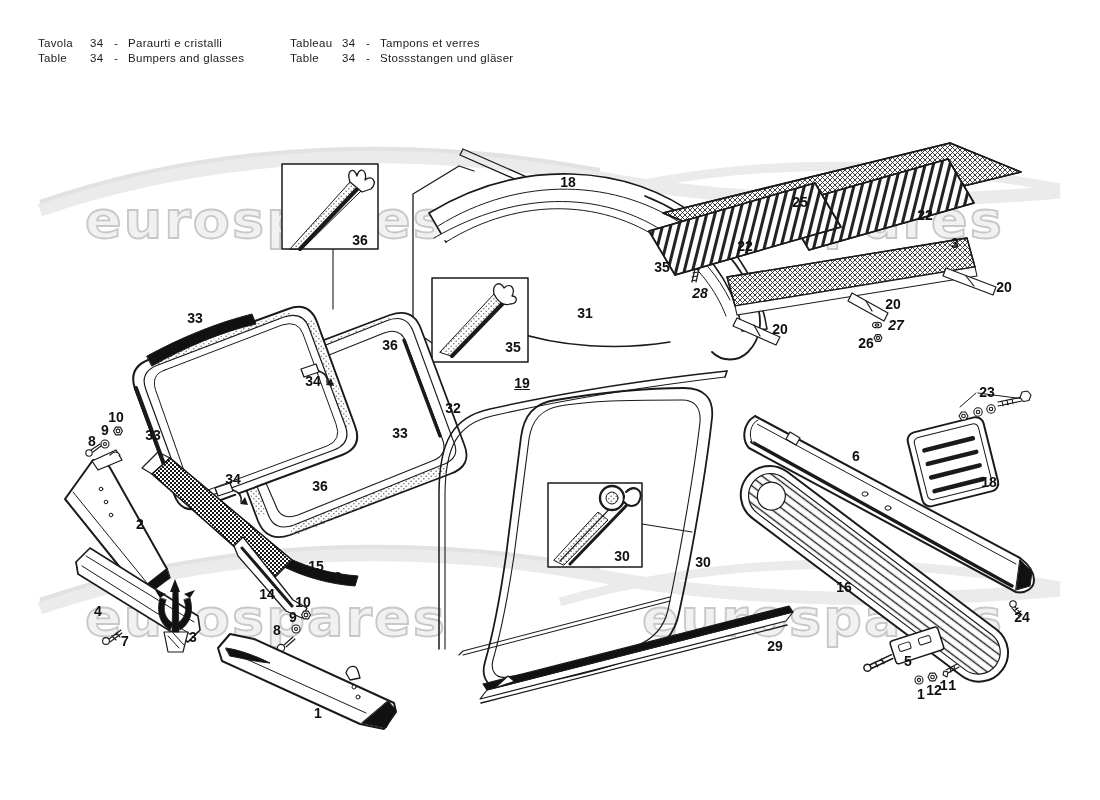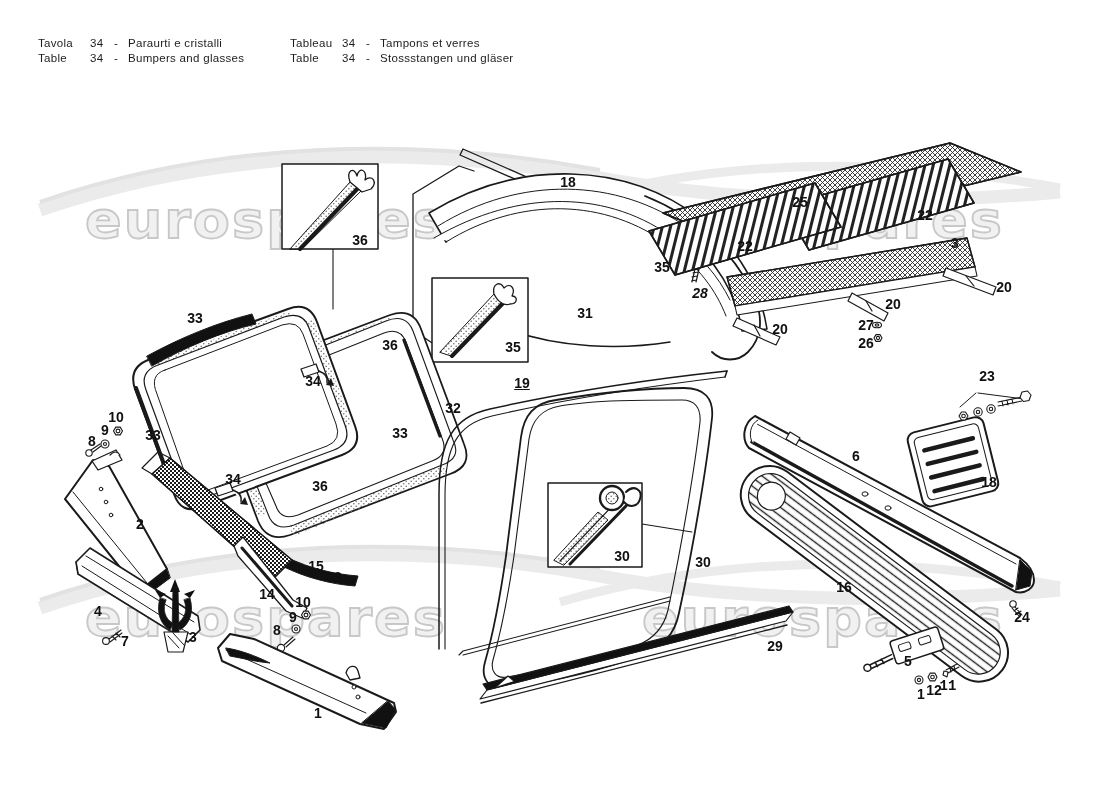--- a/index.html
+++ b/index.html
@@ -377,23 +377,23 @@
       <div class="callout" style="left: 522px; top: 383px; text-decoration: underline;">19</div>
       <div class="callout" style="left: 703px; top: 562px;">30</div>
       <div class="callout" style="left: 775px; top: 646px;">29</div>
       <div class="callout" style="left: 800px; top: 170px; margin-top: 32px;">25</div>
       <div class="callout" style="left: 925px; top: 215px;">22</div>
       <div class="callout" style="left: 745px; top: 246px;">22</div>
       <div class="callout" style="left: 955px; top: 243px;">3</div>
       <div class="callout" style="left: 1004px; top: 287px;">20</div>
       <div class="callout" style="left: 893px; top: 304px;">20</div>
       <div class="callout" style="left: 780px; top: 329px;">20</div>
-      <div class="callout" style="left: 866px; top: 325px;">27</div>
+      <div class="callout" style="left: 896px; top: 325px; font-style: italic;">27</div>
       <div class="callout" style="left: 866px; top: 343px;">26</div>
-      <div class="callout" style="left: 987px; top: 376px;">23</div>
+      <div class="callout" style="left: 987px; top: 392px;">23</div>
       <div class="callout" style="left: 856px; top: 456px;">6</div>
       <div class="callout" style="left: 989px; top: 482px;">18</div>
       <div class="callout" style="left: 844px; top: 587px;">16</div>
       <div class="callout" style="left: 1022px; top: 617px;">24</div>
       <div class="callout" style="left: 908px; top: 661px;">5</div>
       <div class="callout" style="left: 921px; top: 694px;">1</div>
       <div class="callout" style="left: 934px; top: 690px;">12</div>
       <div class="callout" style="left: 948px; top: 686px; font-family: Liberation Mono, monospace;">11</div>
     </div>
 

